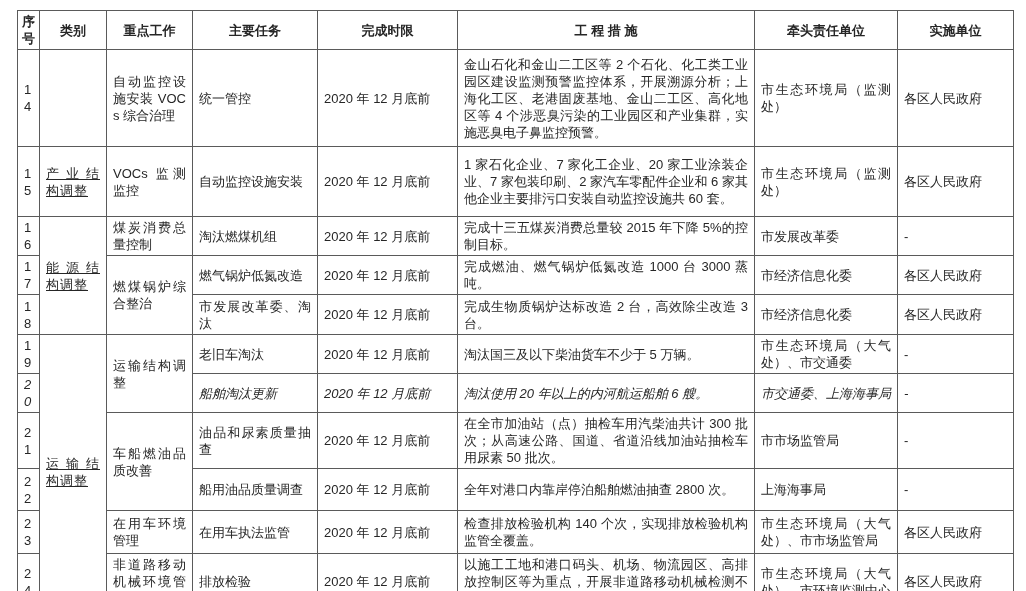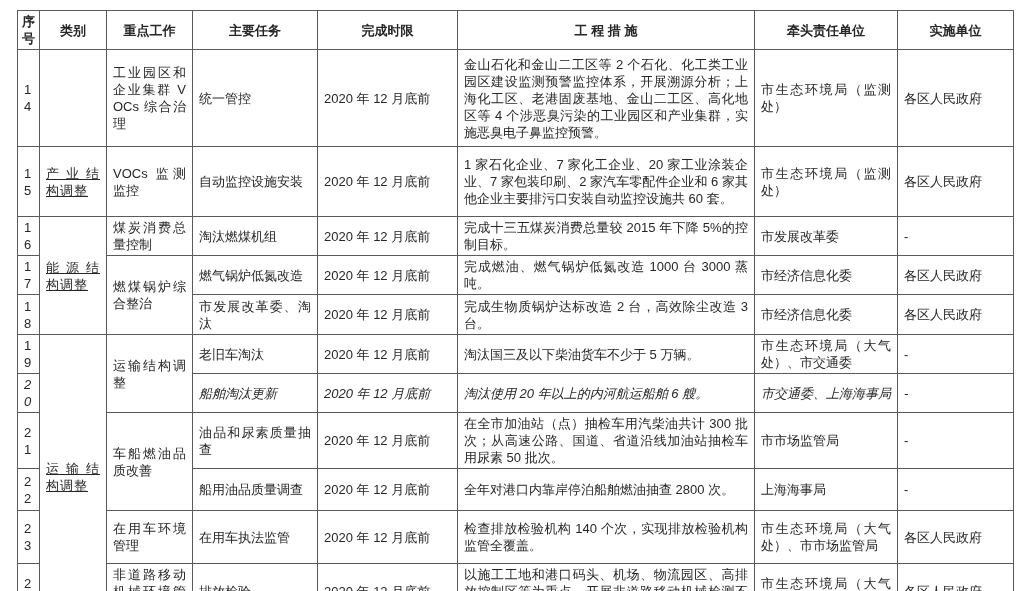--- a/index.html
+++ b/index.html
@@ -80,21 +80,21 @@
         <th>完成时限</th>
         <th>工 程 措 施</th>
         <th>牵头责任单位</th>
         <th>实施单位</th>
       </tr>
     </thead>
     <tbody id="table-body">
         <tr style="height: 97px;">
           <td class="col-no">14</td>
           <td class="col-category"></td>
-          <td class="col-key_work">工业园区和企业集群 VOCs 综合治理</td>
+          <td class="col-key_work">自动监控设施安装 VOCs 综合治理</td>
           <td class="col-task">统一管控</td>
           <td class="col-deadline">2020 年 12 月底前</td>
           <td class="col-measures">金山石化和金山二工区等 2 个石化、化工类工业园区建设监测预警监控体系，开展溯源分析；上海化工区、老港固废基地、金山二工区、高化地区等 4 个涉恶臭污染的工业园区和产业集群，实施恶臭电子鼻监控预警。</td>
           <td class="col-lead_unit">市生态环境局（监测处）</td>
           <td class="col-impl_unit">各区人民政府</td>
         </tr>
         <tr style="height: 70px; margin-left: 36px;">
           <td class="col-no">15</td>
           <td class="col-category">产业结构调整</td>
           <td class="col-key_work">VOCs 监测监控</td>
@@ -159,21 +159,21 @@
           <td class="col-impl_unit">-</td>
         </tr>
         <tr style="height: 42px;">
           <td class="col-no">22</td>
           <td class="col-task">船用油品质量调查</td>
           <td class="col-deadline">2020 年 12 月底前</td>
           <td class="col-measures">全年对港口内靠岸停泊船舶燃油抽查 2800 次。</td>
           <td class="col-lead_unit">上海海事局</td>
           <td class="col-impl_unit">-</td>
         </tr>
-        <tr style="height: 53px;">
+        <tr style="height: 43px;">
           <td class="col-no">23</td>
           <td class="col-key_work">在用车环境管理</td>
           <td class="col-task">在用车执法监管</td>
           <td class="col-deadline">2020 年 12 月底前</td>
           <td class="col-measures">检查排放检验机构 140 个次，实现排放检验机构监管全覆盖。</td>
           <td class="col-lead_unit">市生态环境局（大气处）、市市场监管局</td>
           <td class="col-impl_unit">各区人民政府</td>
         </tr>
         <tr style="height: 55px;">
           <td class="col-no">24</td>

